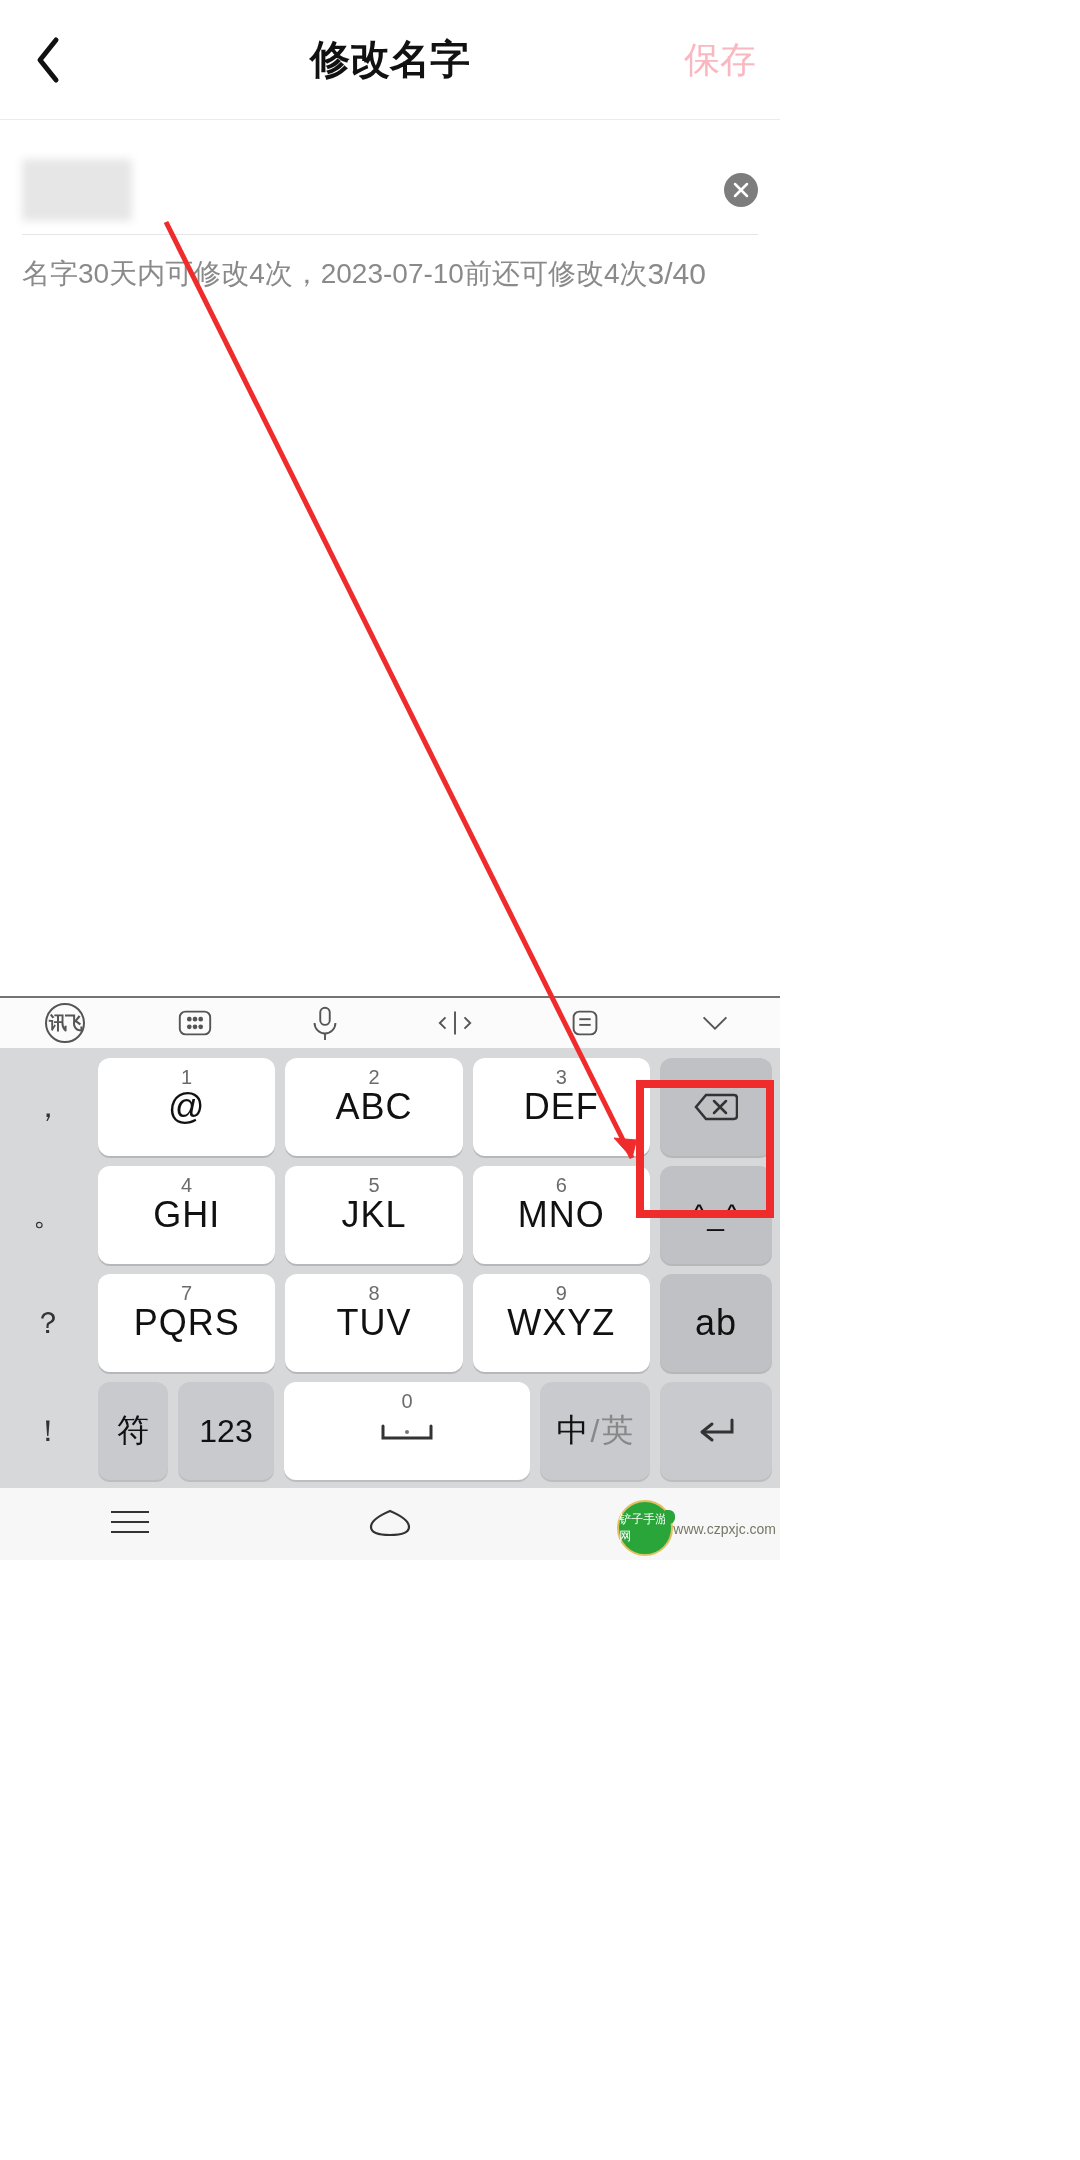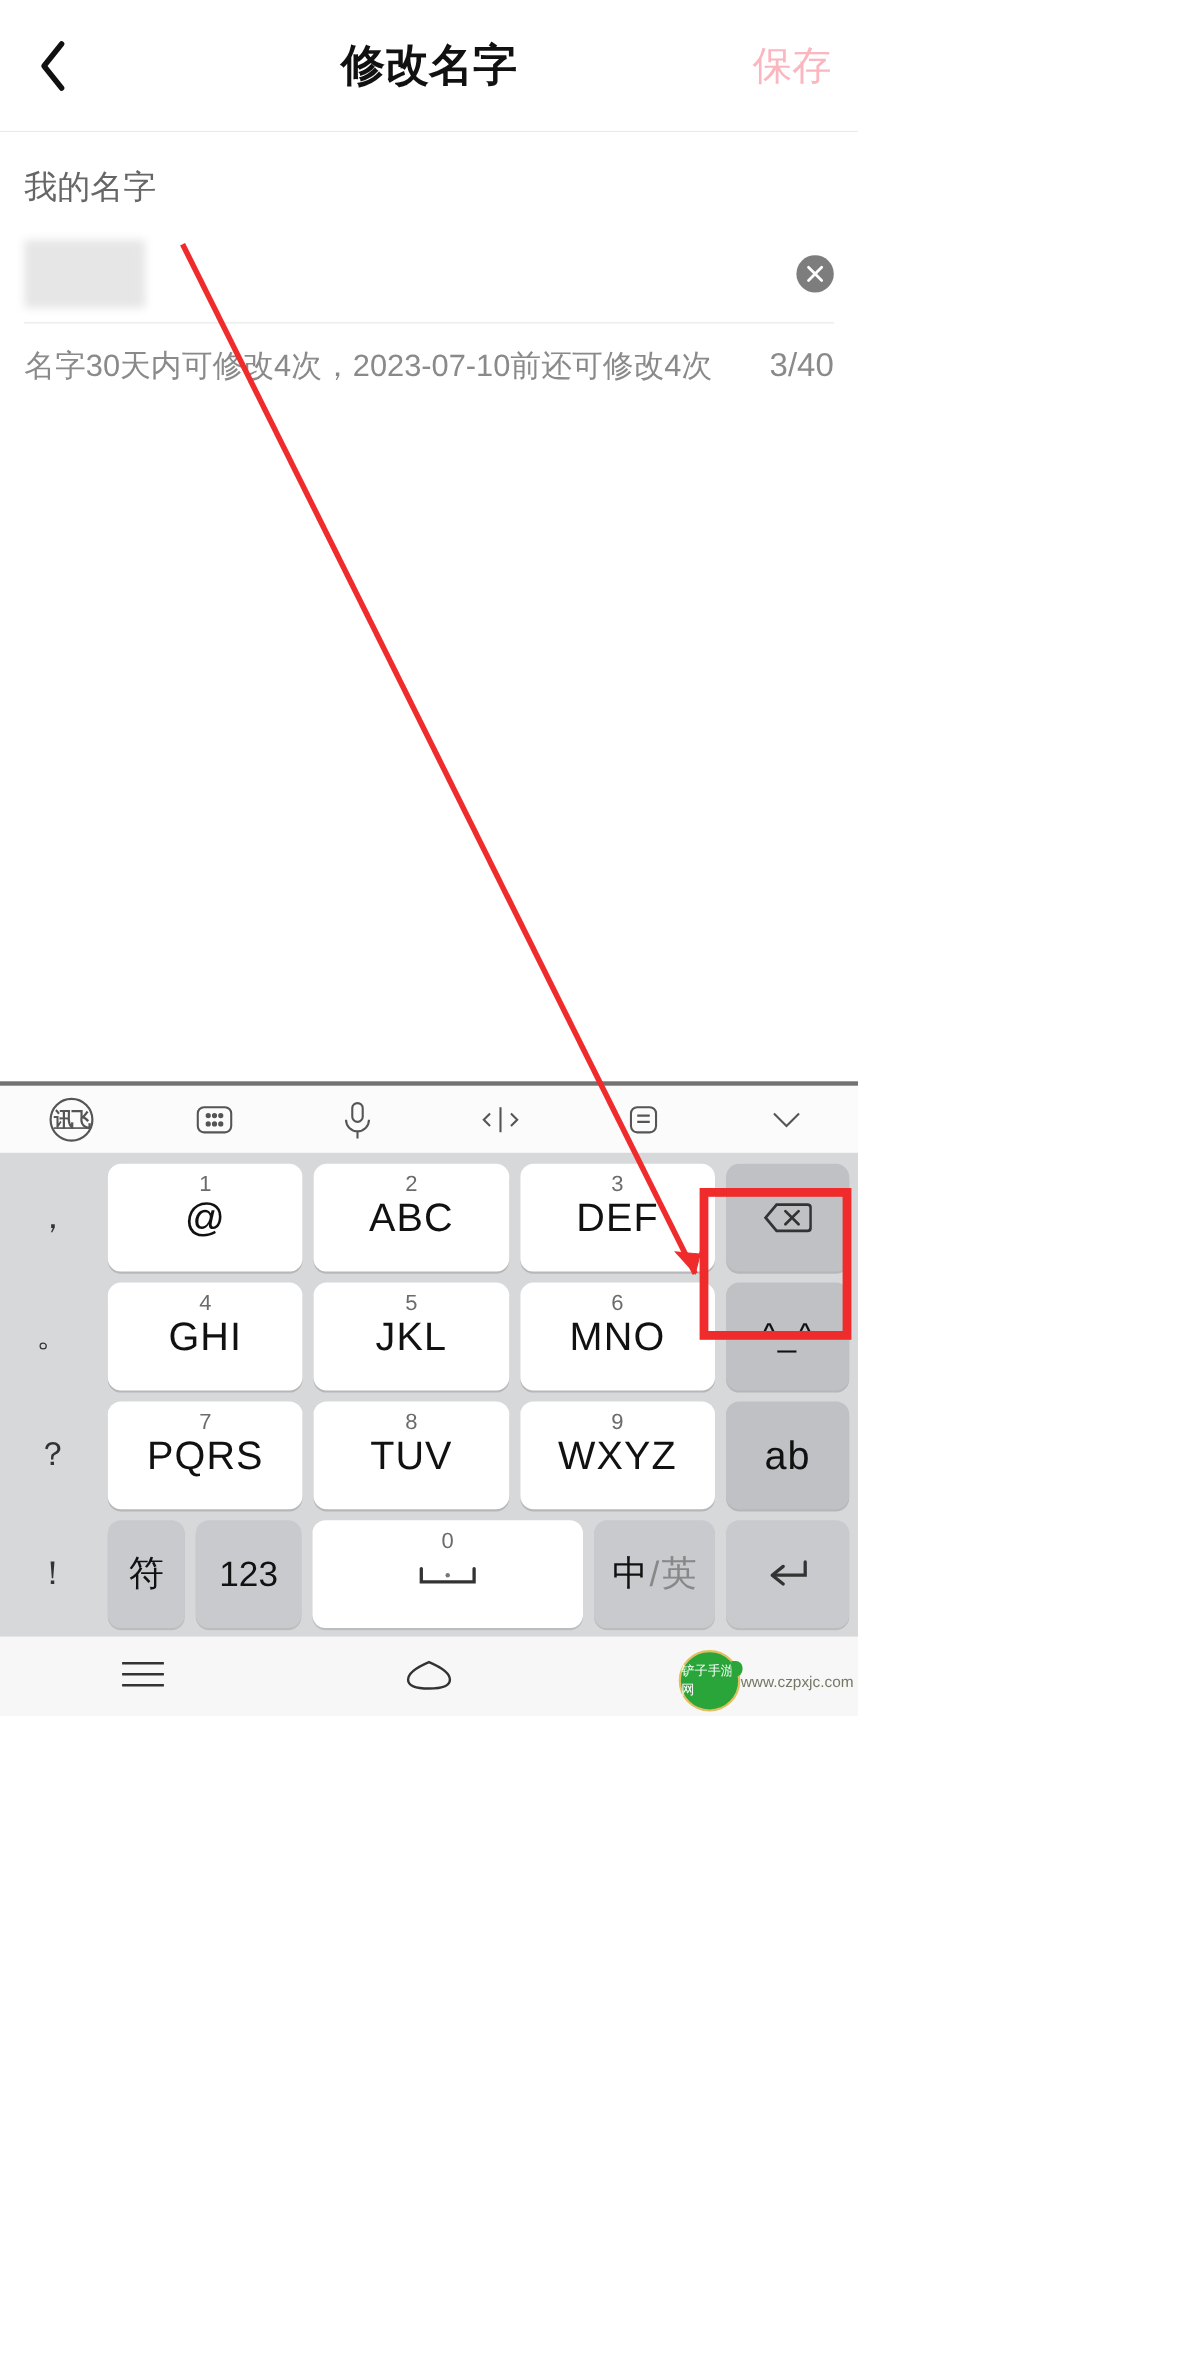--- a/index.html
+++ b/index.html
@@ -13,27 +13,27 @@
   .save-btn { position: absolute; right: 24px; top: 50%; transform: translateY(-50%); font-size: 36px; color: #fbb7c0; font-weight: 500; }
 
   
   .form { padding: 30px 22px 0 22px; }
   .label { font-size: 30px; color: #666; margin-bottom: 18px; }
   .input-row { position: relative; display:flex; align-items:center; height: 80px; }
   .name-blur { width: 110px; height: 62px; background: #e6e6e6; filter: blur(4px); border-radius: 2px; }
   .clear-btn { width: 34px; height: 34px; border-radius: 50%; background: #7d7d7d; display:flex; align-items:center; justify-content:center; }
   .clear-btn svg { width: 16px; height: 16px; }
   .divider { height: 1px; background: #e5e5e5; margin-top: 4px; }
-  .hint-row { display:flex; justify-content: space-between; align-items: center; margin-top: 20px; }
+  .hint-row { display:flex; align-items: center; margin-top: 20px; }
   .hint { font-size: 28px; color: #8a8a8a; }
   .counter { font-size: 30px; color: #8a8a8a; }
 
   
   .kbd-wrap { position: absolute; left:0; right:0; bottom: 72px; }
-  .kbd-toolbar { height: 65px; background: #fbfbfb; border-top: 4px solid #737373; display:flex; align-items:center; justify-content: space-around; text-decoration: underline; }
+  .kbd-toolbar { height: 52px; background: #fbfbfb; border-top: 2px solid #737373; display:flex; align-items:center; justify-content: space-around; }
   .tb-icon { width: 40px; height: 40px; display:flex; align-items:center; justify-content:center; color: #555; }
   .tb-icon svg { width: 38px; height: 38px; stroke: #555; fill: none; stroke-width: 2; }
   .tb-xf { width:40px; height:40px; border:2.5px solid #555; border-radius:50%; display:flex; align-items:center; justify-content:center; font-size:18px; font-weight:700; color:#555; letter-spacing:-2px; }
 
   .kbd-grid { background: #d7d8da; padding: 10px 8px 8px 8px; }
   .kbd-row { display:flex; gap: 10px; margin-bottom: 10px; }
   .kbd-row:last-child { margin-bottom: 0; }
   .side-col { width: 80px; display:flex; flex-direction:column; gap:10px; }
   .mid-col { flex: 1; display:flex; gap:10px; }
   .right-col { width: 112px; display:flex; }
@@ -82,21 +82,20 @@
   <div class="back-btn">
     <svg viewBox="0 0 28 48">
       <polyline points="22,4 6,24 22,44" fill="none" stroke="#111" stroke-width="5" stroke-linecap="round" stroke-linejoin="round"></polyline>
     </svg>
   </div>
   <div class="title">修改名字</div>
   <div class="save-btn">保存</div>
 </div>
 
 <div class="form">
-  <div class="label">我的名字</div>
   <div class="input-row">
     <div class="name-blur"></div>
     <div style="flex:1"></div>
     <div class="clear-btn">
       <svg viewBox="0 0 16 16">
         <line x1="2" y1="2" x2="14" y2="14" stroke="#fff" stroke-width="2.5" stroke-linecap="round"></line>
         <line x1="14" y1="2" x2="2" y2="14" stroke="#fff" stroke-width="2.5" stroke-linecap="round"></line>
       </svg>
     </div>
   </div>

